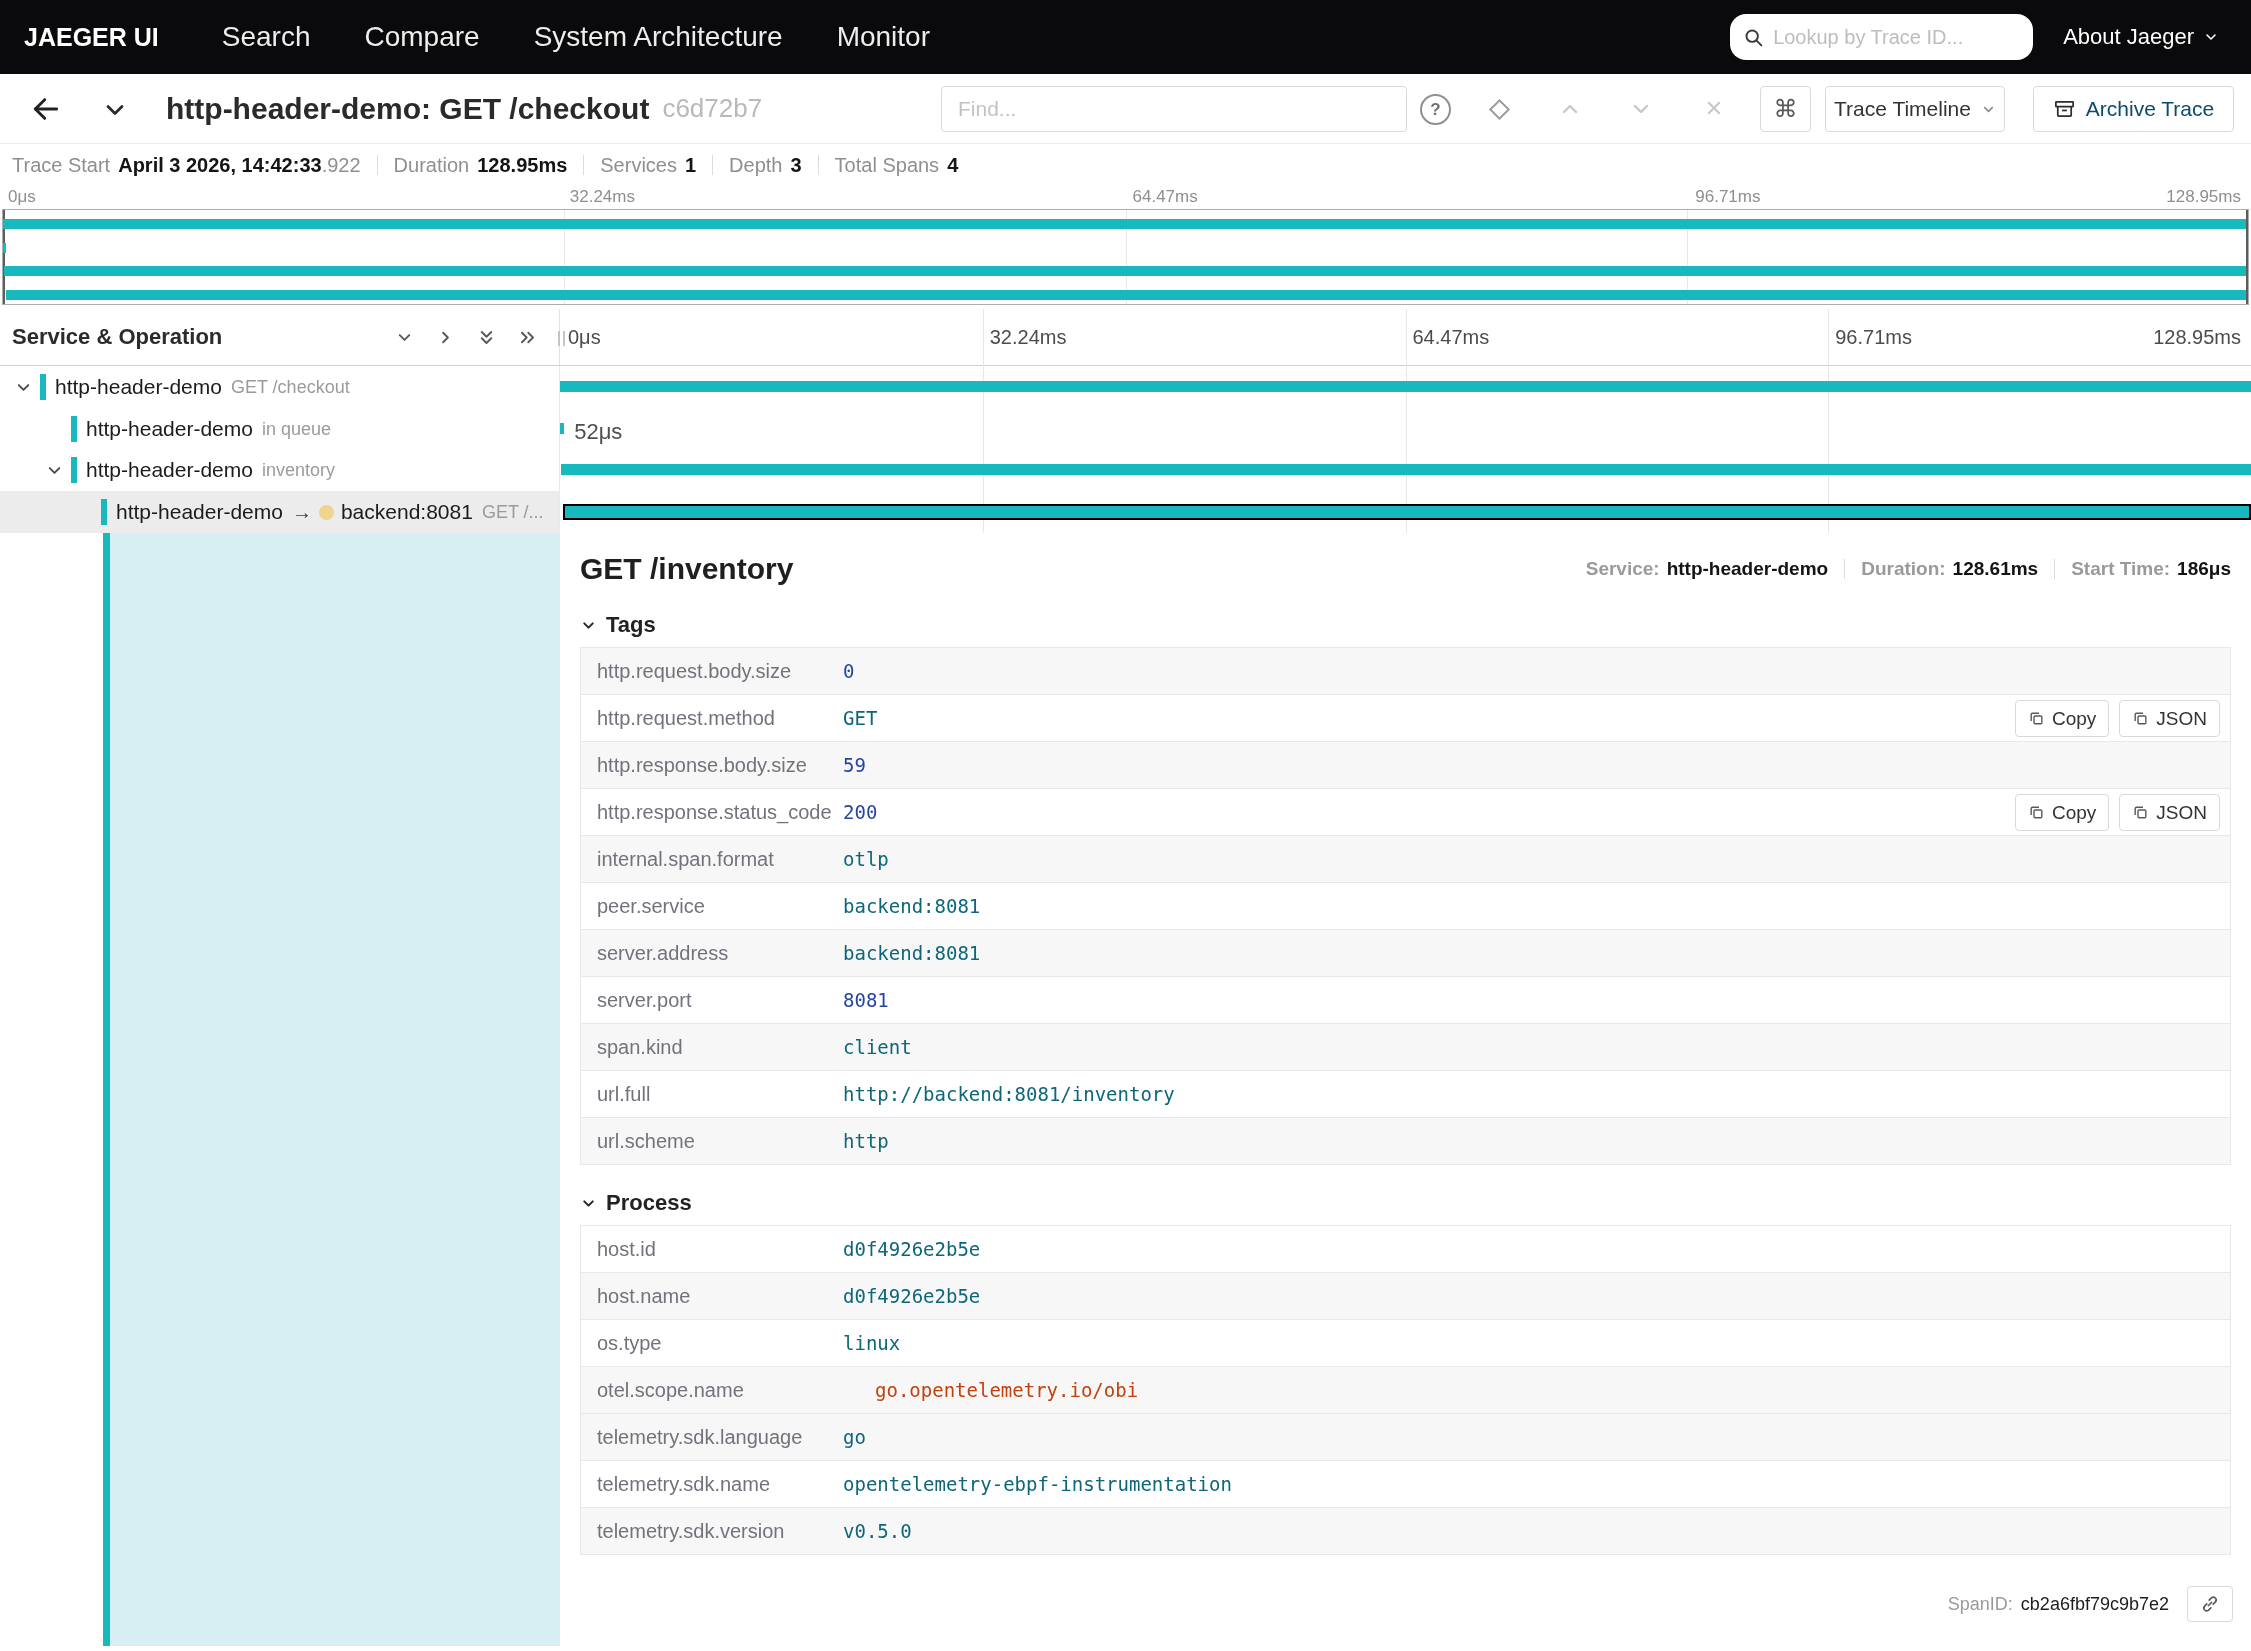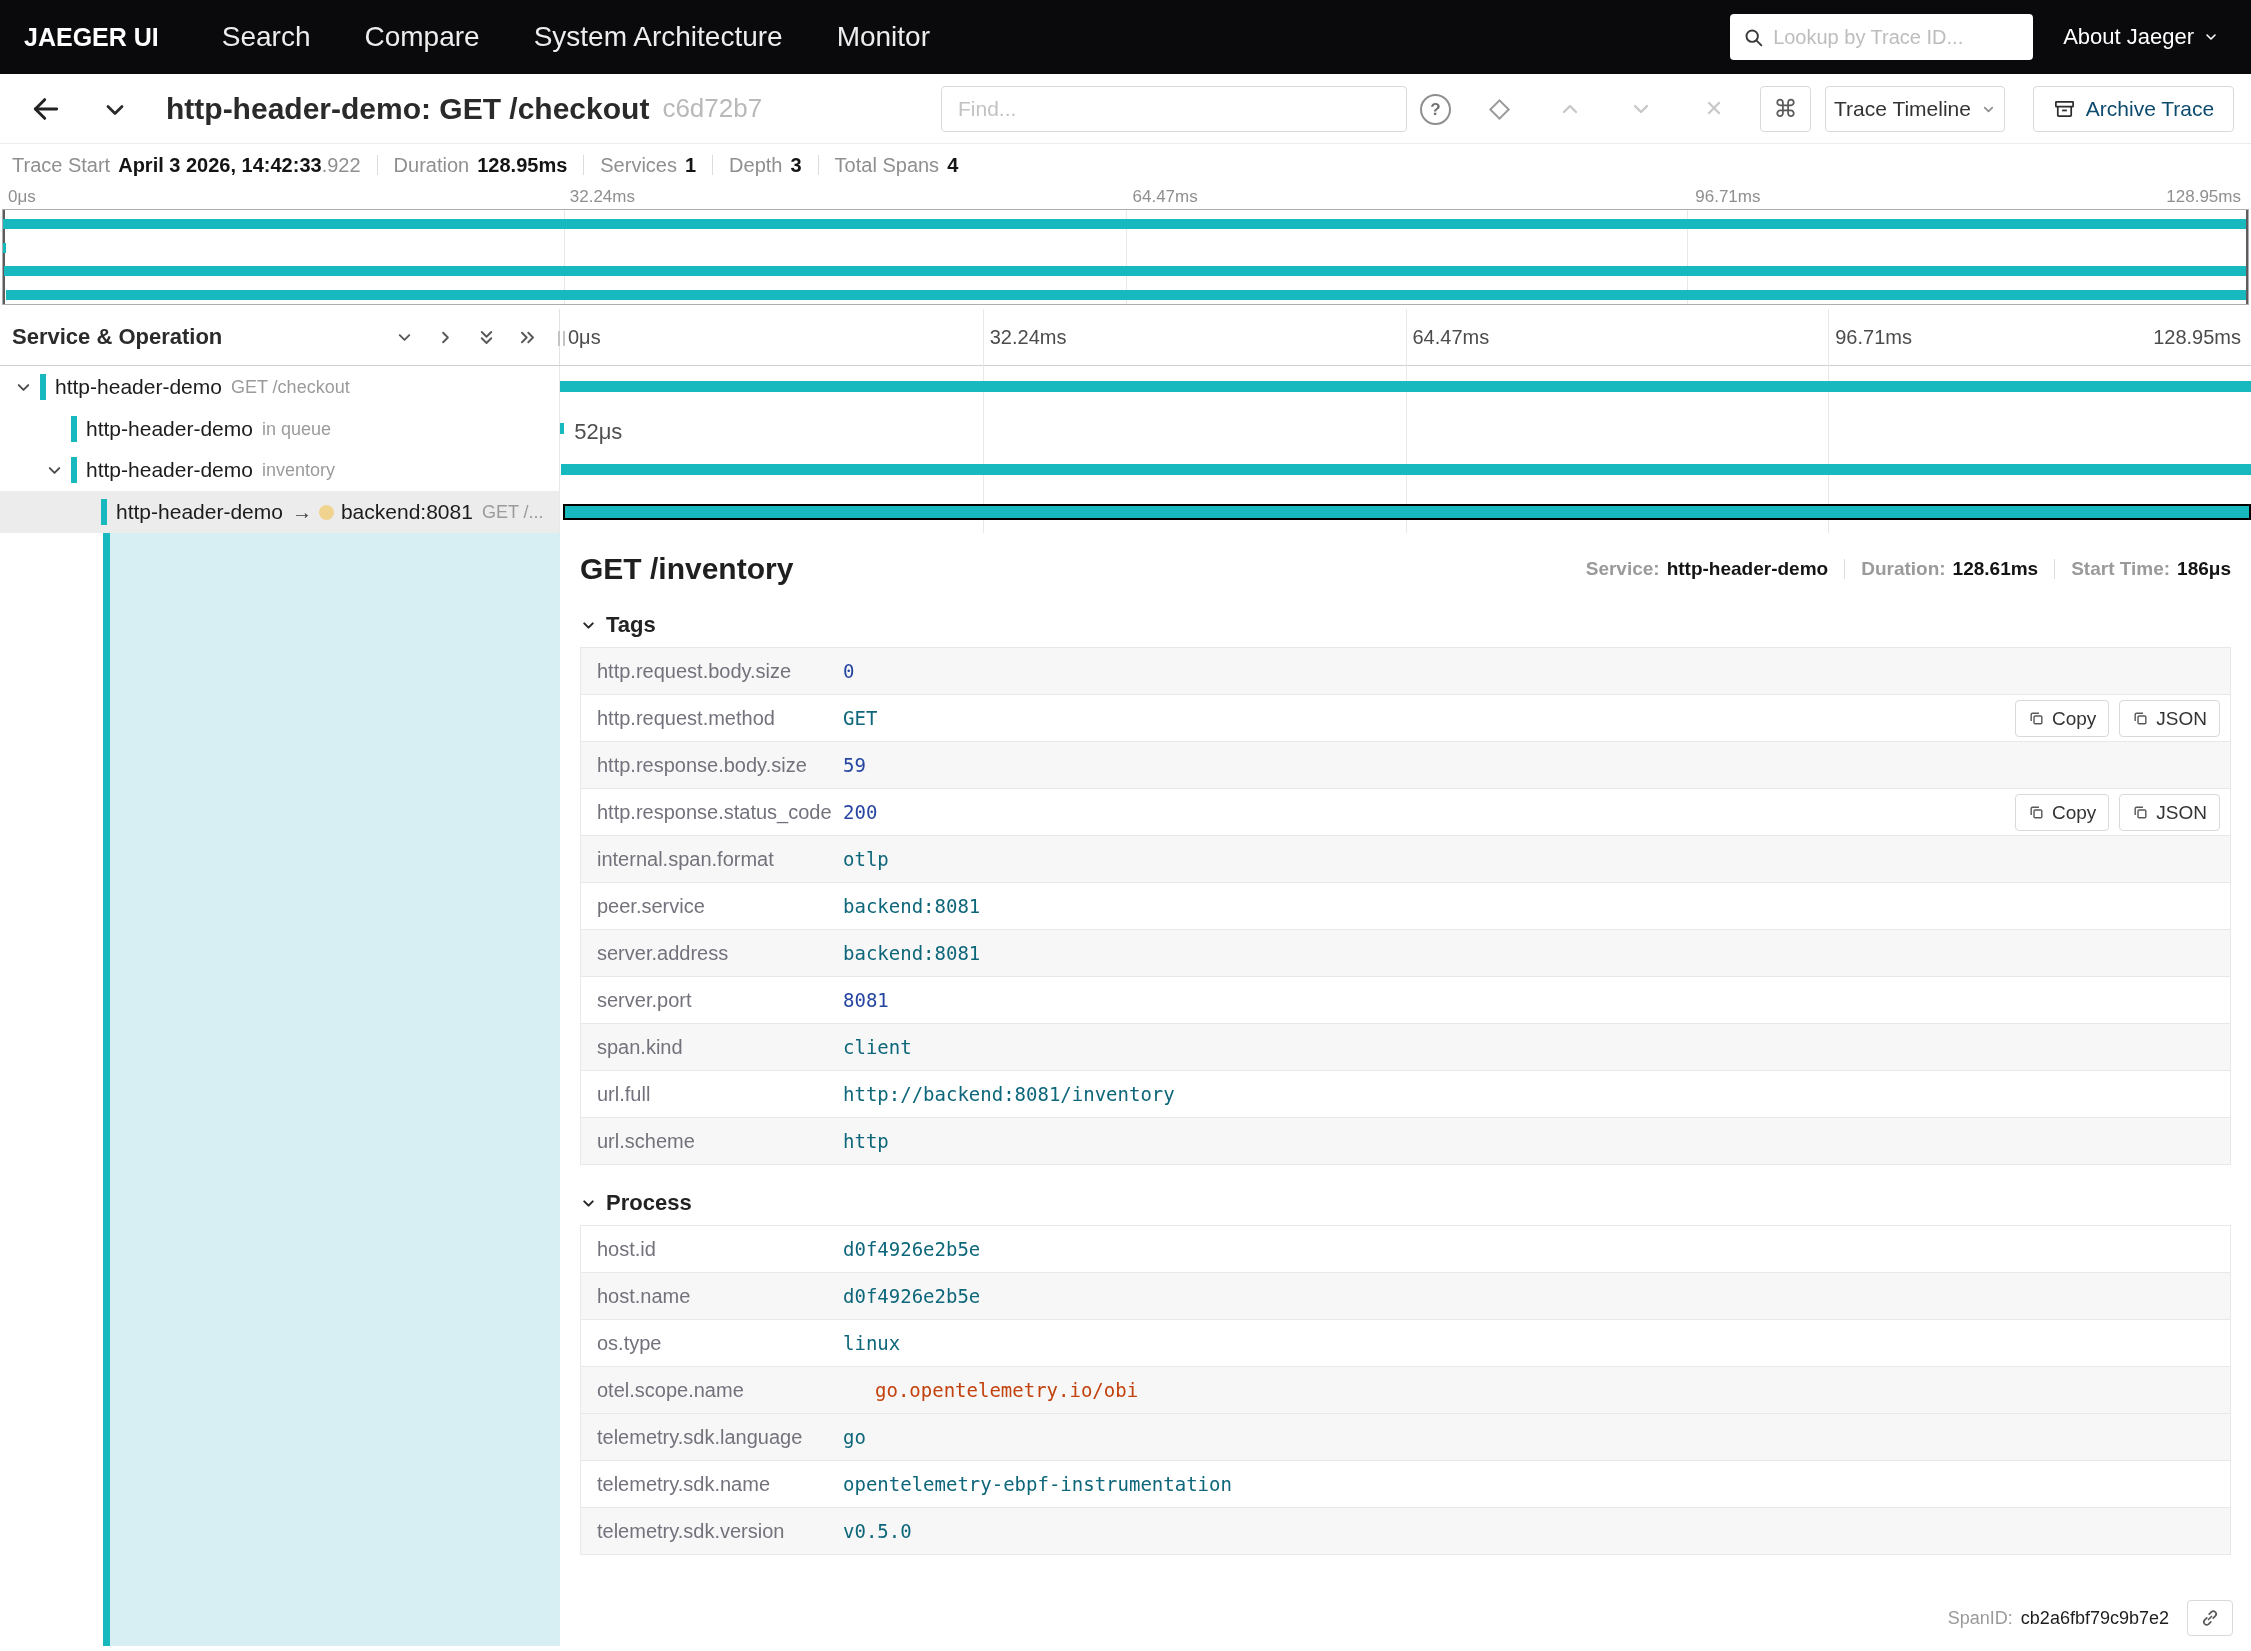--- a/index.html
+++ b/index.html
@@ -7,21 +7,21 @@
   body{position:relative;overflow:hidden;background:#fff;color:#262626;font-family:"Liberation Sans",sans-serif;}
   svg{display:block;}
   button{font-family:inherit;}
 
   
   .navbar{position:absolute;top:0;left:0;width:100%;height:74px;background:#0a0a0c;display:flex;align-items:center;z-index:6;}
   .brand{color:#fff;font-size:25px;font-weight:bold;padding:0 36px 0 24px;white-space:nowrap;}
   .nav-items{display:flex;height:100%;}
   .nav-item{color:#ededed;font-size:28px;padding:0 27px;display:flex;align-items:center;cursor:pointer;white-space:nowrap;}
   .nav-spacer{flex:1;}
-  .lookup{width:303px;height:46px;background:#fff;border-radius:4px;display:flex;align-items:center;gap:9px;padding:0 13px;margin-right:30px;}
+  .lookup{width:303px;height:46px;background:#fff;border-radius:16px;display:flex;align-items:center;gap:9px;padding:0 13px;margin-right:30px;}
   .lookup input{flex:1;border:0;outline:0;font:inherit;font-size:20px;color:#333;min-width:0;}
   .lookup input::placeholder{color:#bdbdbd;}
   .about{display:flex;align-items:center;gap:9px;color:#fff;font-size:22px;margin-right:32px;cursor:pointer;white-space:nowrap;}
 
   
   .toolbar{position:absolute;top:74px;left:0;width:100%;height:70px;background:#fff;border-bottom:1px solid #ececec;z-index:5;}
   .toolbar>*{position:absolute;}
   .back-btn{left:24px;top:14px;width:44px;height:42px;display:flex;align-items:center;justify-content:center;cursor:pointer;}
   .collapse-toggle{left:101px;top:22px;cursor:pointer;}
   .trace-title{left:166px;top:0;height:69px;display:flex;align-items:center;font-size:30px;font-weight:bold;color:#2a2a2a;white-space:nowrap;}
@@ -95,21 +95,21 @@
   .section{margin-top:26px;}
   .section-header{display:flex;align-items:center;gap:9px;cursor:pointer;height:24px;}
   .section-title{font-size:22px;font-weight:bold;color:#222;}
   .kv-table{margin-top:10px;border:1px solid #e8e8e8;border-bottom:none;}
   .kv-row{position:relative;display:flex;align-items:center;height:47px;border-bottom:1px solid #e8e8e8;background:#fff;}
   .kv-row.shaded{background:#f7f7f7;}
   .kv-key{width:262px;flex-shrink:0;padding-left:16px;font-size:20px;color:#72727c;white-space:nowrap;}
   .kv-val{font-family:"DejaVu Sans Mono",monospace;font-size:19px;white-space:nowrap;}
   .kv-actions{position:absolute;right:10px;top:5px;display:flex;gap:10px;}
   .kv-btn{display:flex;align-items:center;gap:7px;height:37px;padding:0 12px;border:1px solid #d9d9d9;border-radius:4px;background:#fff;font-size:19px;color:#333;cursor:pointer;}
-  .dp-footer{position:absolute;right:18px;bottom:10px;display:flex;align-items:center;gap:8px;font-size:18px;color:#9a9a9a;white-space:nowrap;margin-left:39px;}
+  .dp-footer{position:absolute;right:18px;bottom:24px;display:flex;align-items:center;gap:8px;font-size:18px;color:#9a9a9a;white-space:nowrap;margin-left:39px;}
   .spanid-val{color:#1d1d1d;}
   .link-btn{width:46px;height:36px;border:1px solid #d9d9d9;border-radius:4px;background:#fff;display:flex;align-items:center;justify-content:center;cursor:pointer;margin-left:10px;}
 </style>
 </head>
 <body>
 
 <div class="navbar">
   <div class="brand">JAEGER UI</div>
   <div class="nav-items" id="nav-items">
       <div class="nav-item">Search</div>

